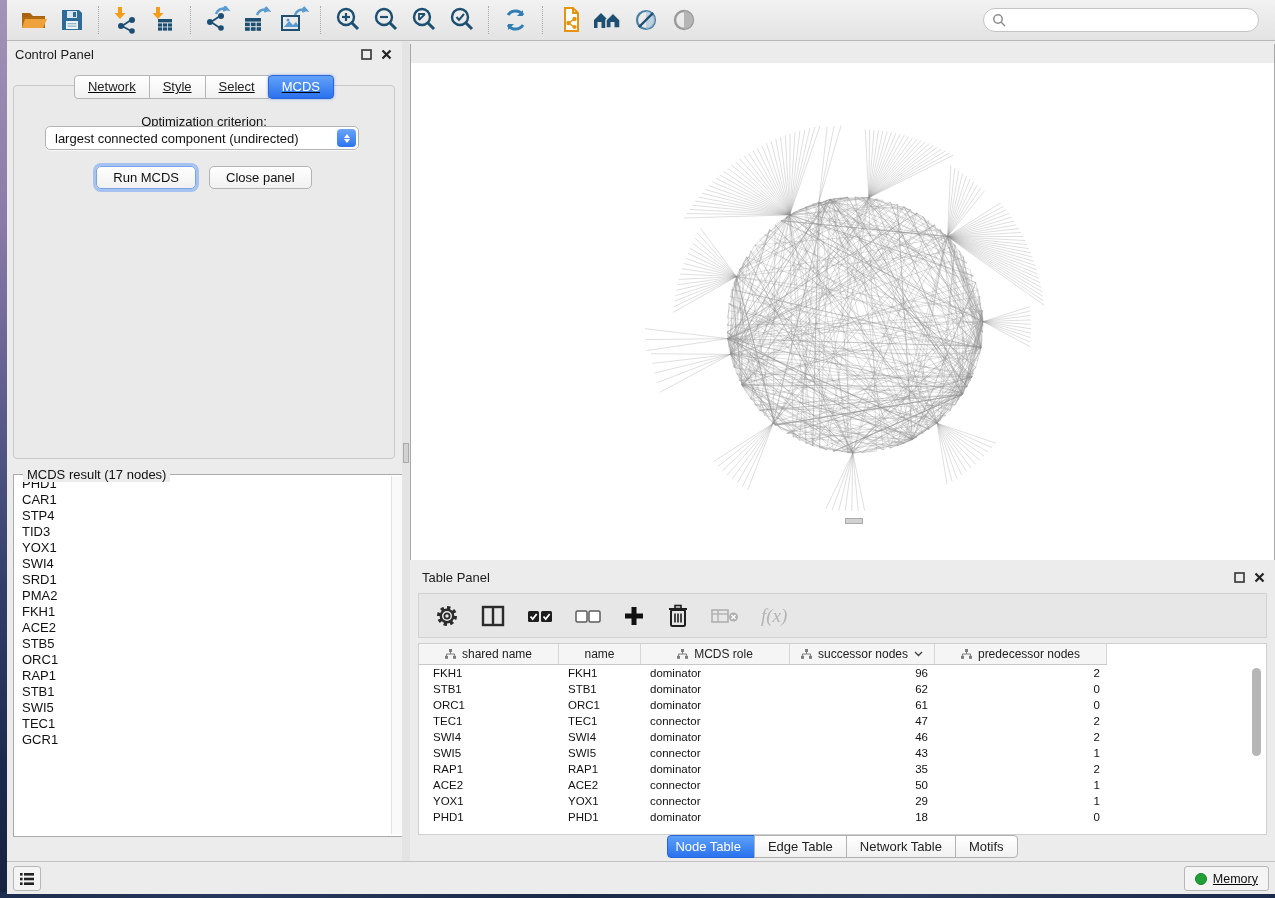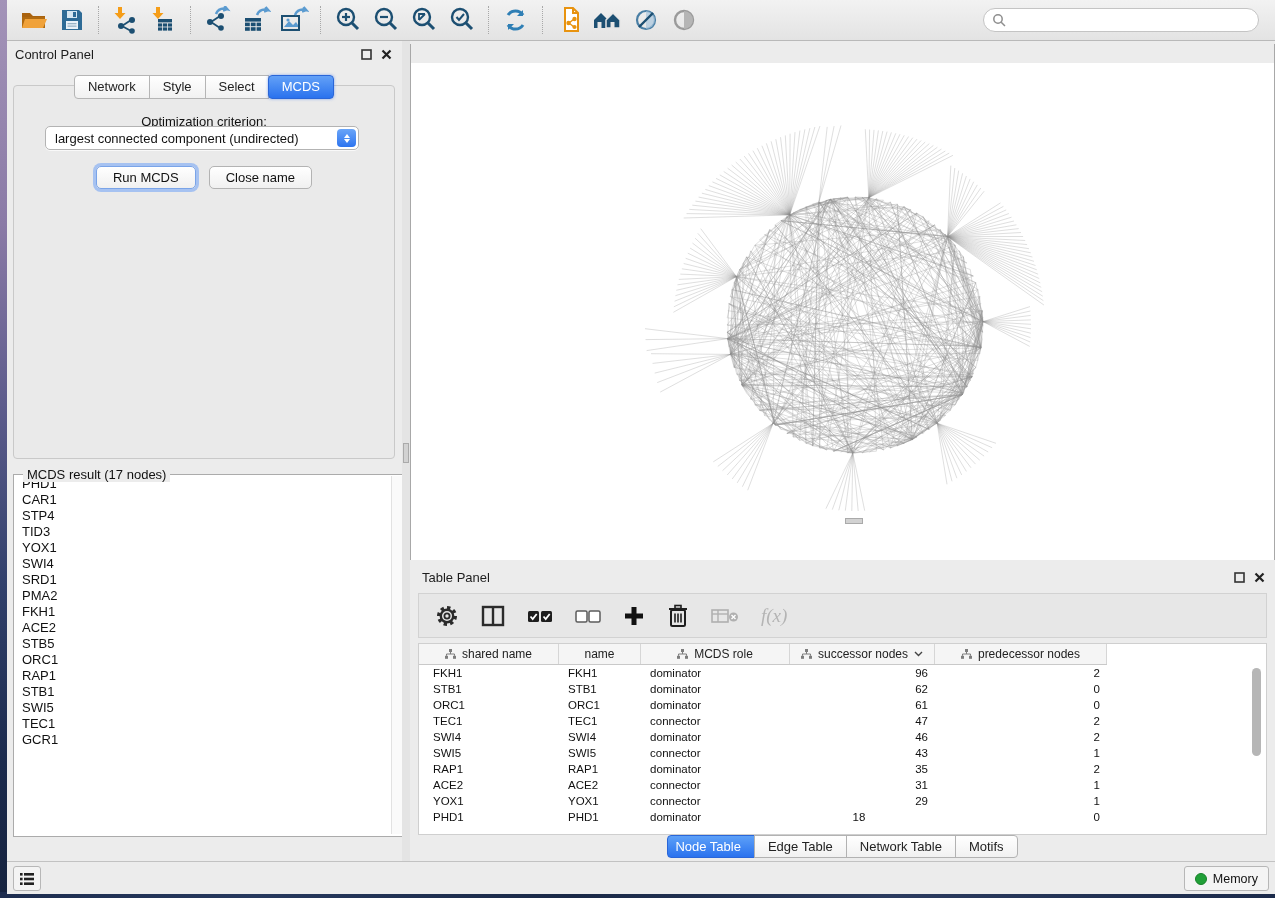--- a/index.html
+++ b/index.html
@@ -22,21 +22,21 @@
     border:1px solid #c4c4c4;border-radius:12px;display:flex;align-items:center;padding:0 8px;box-sizing:border-box;}
   #search-box input{border:none;outline:none;flex:1;font-size:12px;font-family:"Liberation Sans",sans-serif;background:transparent;}
 
   
   #control-panel{position:absolute;left:0;top:41px;width:395px;height:821px;background:#ececec;}
   #cp-titlebar{position:absolute;left:0;top:0;width:100%;height:26px;display:flex;align-items:center;}
   #cp-title{font-size:13px;color:#1d1d1d;margin-left:8px;}
   #cp-buttons{margin-left:auto;margin-right:10px;display:flex;gap:9px;align-items:center;}
   #cp-card{position:absolute;left:6px;top:44px;width:380px;height:372px;background:#eaeaea;
     border:1px solid #c9c9c9;border-radius:4px;}
-  #cp-tabs{position:absolute;left:0;top:-11px;width:100%;display:flex;justify-content:center;}
+  #cp-tabs{position:absolute;left:0;top:-11px;width:100%;display:flex;justify-content:center;text-decoration:underline;}
   .cp-tab{height:22px;line-height:22px;padding:0 13px;font-size:13px;color:#222;cursor:default;
     background:linear-gradient(#ffffff,#f1f1f1);border:1px solid #b5b5b5;margin-left:-1px;}
   .cp-tab.first{border-radius:4px 0 0 4px;margin-left:0;}
   .cp-tab.active{background:linear-gradient(#63a1f7,#2a72ee);color:#fff;border:1px solid #2a66d8;
     border-radius:4px;box-shadow:0 0 3px rgba(60,120,240,.6);}
   #opt-label{position:absolute;left:0;top:28px;width:100%;text-align:center;font-size:13px;color:#111;}
   #criterion{position:absolute;left:31px;top:40px;width:314px;height:24px;background:#fff;
     border:1px solid #b3b3b3;border-radius:5px;display:flex;align-items:center;box-sizing:border-box;
     box-shadow:0 1px 0 rgba(255,255,255,.7);}
   #criterion .sel-text{flex:1;font-size:13px;color:#111;padding-left:9px;white-space:nowrap;}
@@ -102,21 +102,21 @@
     background:linear-gradient(#ffffff,#f1f1f1);border:1px solid #b2b2b2;margin-left:-1px;}
   .tp-tab.first{border-radius:4px 0 0 4px;margin-left:0;padding-left:7px;}
   .tp-tab.last{border-radius:0 4px 4px 0;}
   .tp-tab.active{background:linear-gradient(#5da0f8,#2a72ee);color:#fff;border-color:#2a66d8;}
 
   
   #status-bar{position:absolute;left:0;top:861px;width:100%;height:32px;background:#ececec;border-top:1px solid #c2c2c2;}
   #sb-left{position:absolute;left:6px;top:4px;width:26px;height:23px;background:#f4f4f4;border:1px solid #b7b7b7;
     border-radius:3px;display:flex;align-items:center;justify-content:center;}
   #sb-memory{position:absolute;right:6px;top:4px;height:23px;background:#f4f4f4;border:1px solid #b7b7b7;
-    border-radius:3px;display:flex;align-items:center;gap:6px;padding:0 10px;}
+    border-radius:3px;display:flex;align-items:center;gap:6px;padding:0 10px;text-decoration:underline;}
   #mem-dot{width:12px;height:12px;border-radius:50%;background:#21a038;border:1px solid #17822a;box-sizing:border-box;}
   #mem-label{font-size:12.5px;color:#111;}
 </style>
 </head>
 <body>
 
 <div id="screen">
   <div id="edge-left"></div>
   <div id="edge-bottom"></div>
 
@@ -307,21 +307,21 @@
         <div id="opt-label">Optimization criterion:</div>
         <div id="criterion">
           <span class="sel-text">largest connected component (undirected)</span>
           <span class="stepper">
               <span class="chev up"></span>
               <span class="chev down"></span>
             </span>
         </div>
         <div id="cp-btn-row">
           <button class="mac-btn focus">Run MCDS</button>
-          <button class="mac-btn">Close name</button>
+          <button class="mac-btn">Close panel</button>
         </div>
       </div>
       <div id="mcds-result">
         <div id="mcds-legendline"></div>
         <span id="mcds-legend">MCDS result (17 nodes)</span>
         <div id="mcds-list">
             <div class="mcds-item">PHD1</div>
             <div class="mcds-item">CAR1</div>
             <div class="mcds-item">STP4</div>
             <div class="mcds-item">TID3</div>
@@ -1149,35 +1149,35 @@
               <div class="td a-l" style="width: 140px;">RAP1</div>
               <div class="td a-l2" style="width: 82px;">RAP1</div>
               <div class="td a-l2" style="width: 149px;">dominator</div>
               <div class="td a-r" style="width: 145px;">35</div>
               <div class="td a-r" style="width: 172px;">2</div>
             </div>
             <div class="tr">
               <div class="td a-l" style="width: 140px;">ACE2</div>
               <div class="td a-l2" style="width: 82px;">ACE2</div>
               <div class="td a-l2" style="width: 149px;">connector</div>
-              <div class="td a-r" style="width: 145px;">31</div>
+              <div class="td a-r" style="width: 145px;">50</div>
               <div class="td a-r" style="width: 172px;">1</div>
             </div>
             <div class="tr">
               <div class="td a-l" style="width: 140px;">YOX1</div>
               <div class="td a-l2" style="width: 82px;">YOX1</div>
               <div class="td a-l2" style="width: 149px;">connector</div>
               <div class="td a-r" style="width: 145px;">29</div>
               <div class="td a-r" style="width: 172px;">1</div>
             </div>
             <div class="tr">
               <div class="td a-l" style="width: 140px;">PHD1</div>
               <div class="td a-l2" style="width: 82px;">PHD1</div>
               <div class="td a-l2" style="width: 149px;">dominator</div>
-              <div class="td a-r" style="width: 145px; text-align: center;">18</div>
+              <div class="td a-r" style="width: 145px;">18</div>
               <div class="td a-r" style="width: 172px;">0</div>
             </div>
           </div>
         <div id="tp-scroll">
             <div id="tp-thumb"></div>
           </div>
       </div>
       <div id="tp-tabs">
           <div class="tp-tab first active">Node Table</div>
           <div class="tp-tab">Edge Table</div>

